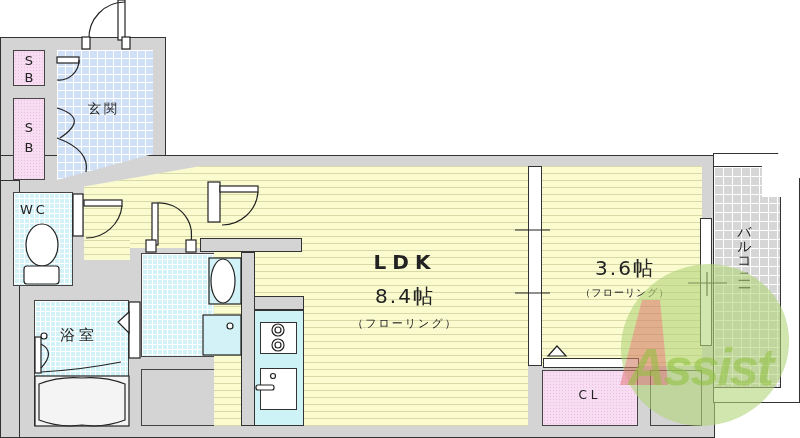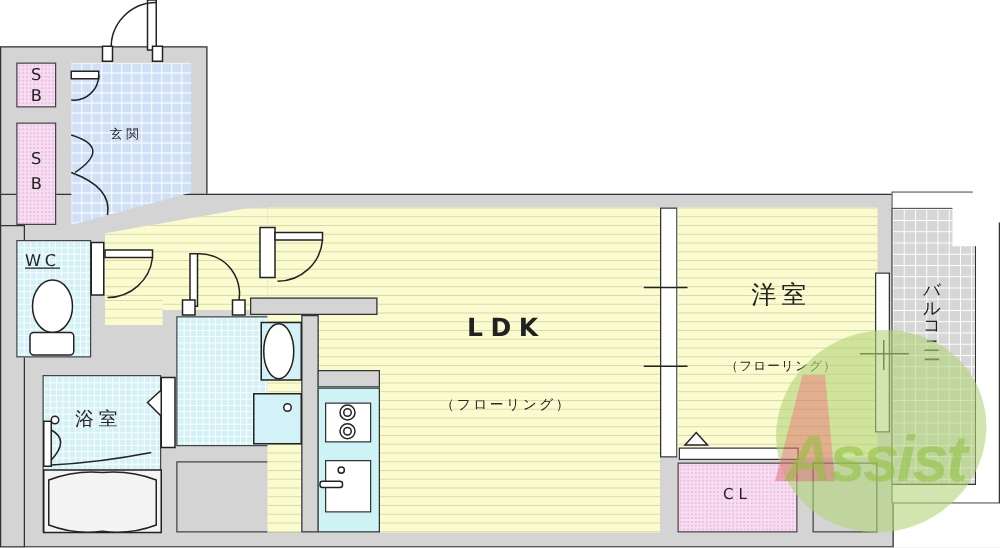--- a/index.html
+++ b/index.html
@@ -29,49 +29,50 @@
     <div>B</div>
   </div>
 
   <div class="abs pink" style="left:13px;top:98px;width:32px;height:82px;border:1px solid #444;"></div>
   <div class="label" style="left:13px;top:118px;width:32px;font-size:13px;line-height:20px;">
     <div>S</div>
     <div>B</div>
   </div>
 
   <div class="abs tile-blue" style="left:57px;top:50px;width:96px;height:130px;clip-path:polygon(0 0,100% 0,100% 80%,0 100%);"></div>
-  <div class="label" style="left:88px;top:100px;font-size:10px;letter-spacing:3px;">玄関</div>
+  <div class="label" style="left:88px;top:100px;font-size:13px;letter-spacing:3px;">玄関</div>
 
   <div class="abs floor" style="left:84px;top:166px;width:130px;height:82px;clip-path:polygon(0 25%,90% 0,100% 0,100% 100%,0 100%);"></div>
   <div class="abs floor" style="left:84px;top:240px;width:46px;height:20px;"></div>
 
   <div class="abs tile-cyan" style="left:13px;top:192px;width:60px;height:94px;border:1px solid #444;"></div>
-  <div class="label" style="left:20px;top:202px;font-size:13px;letter-spacing:3px;text-decoration:underline;">WC</div>
+  <div class="label" style="left:20px;top:202px;font-size:13px;letter-spacing:3px;">WC</div>
 
   <div class="abs tile-cyan" style="left:141px;top:253px;width:100px;height:104px;border:1px solid #444;"></div>
   <div class="abs" style="left:141px;top:369px;width:100px;height:57px;border:1px solid #444;background:#d4d4d4;"></div>
 
   <div class="abs tile-cyan" style="left:34px;top:300px;width:95px;height:126px;border:1px solid #444;"></div>
   <div class="label" style="left:60px;top:326px;font-size:15px;letter-spacing:4px;">浴室</div>
 
   <div class="abs floor" style="left:214px;top:166px;width:314px;height:260px;"></div>
   <div class="abs wall" style="left:200px;top:238px;width:102px;height:14px;"></div>
   <div class="abs wall" style="left:241px;top:252px;width:14px;height:174px;"></div>
   <div class="abs wall" style="left:254px;top:296px;width:50px;height:14px;"></div>
   <div class="label" style="left:370px;top:250px;width:70px;font-size:20px;letter-spacing:6px;font-weight:bold;">LDK</div>
+  <div class="label" style="left:365px;top:283px;width:80px;font-size:20px;letter-spacing:2px;">8.4帖</div>
   <div class="label" style="left:330px;top:316px;width:150px;font-size:11px;letter-spacing:2px;">（フローリング）</div>
 
   <div class="abs" style="left:254px;top:310px;width:50px;height:116px;background:#cdf3f7;border:1px solid #333;"></div>
   <div class="abs" style="left:260px;top:322px;width:37px;height:32px;background:#fff;border:1px solid #333;"></div>
   <div class="abs" style="left:260px;top:368px;width:37px;height:42px;background:#fff;border:1px solid #333;"></div>
 
   <div class="abs" style="left:528px;top:166px;width:14px;height:200px;background:#fff;border:1px solid #333;"></div>
 
   <div class="abs floor" style="left:542px;top:166px;width:160px;height:200px;"></div>
-  <div class="label" style="left:585px;top:222px;width:80px;font-size:20px;letter-spacing:4px;">洋室</div>
+  <div class="label" style="left:580px;top:255px;width:90px;font-size:20px;letter-spacing:2px;">3.6帖</div>
   <div class="label" style="left:555px;top:286px;width:140px;font-size:10px;letter-spacing:1px;">（フローリング）</div>
 
   <div class="abs" style="left:543px;top:358px;width:96px;height:10px;background:#fff;border:1px solid #333;"></div>
   <div class="abs pink" style="left:542px;top:370px;width:96px;height:56px;border:1px solid #444;"></div>
   <div class="label" style="left:560px;top:388px;width:60px;font-size:12px;letter-spacing:4px;">CL</div>
   <div class="abs" style="left:650px;top:370px;width:52px;height:56px;border:1px solid #444;background:#d4d4d4;"></div>
 
   <div class="abs" style="left:700px;top:218px;width:12px;height:128px;background:#fff;border:1px solid #333;"></div>
 
   <div class="abs" style="left:713px;top:153px;width:87px;height:250px;background:#fff;border:1px solid #333;clip-path:polygon(0 0,75% 0,75% 10%,100% 10%,100% 100%,0 100%);"></div>

